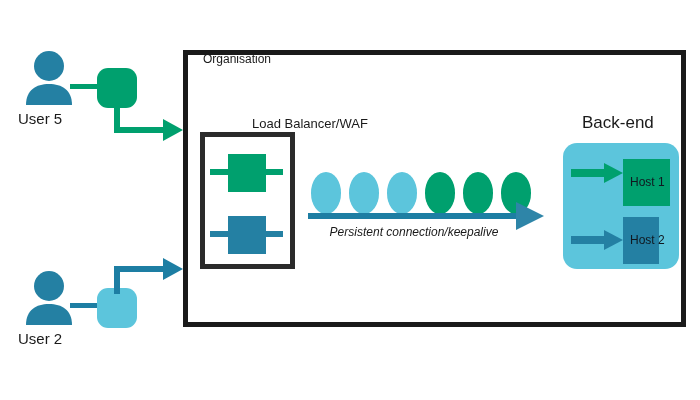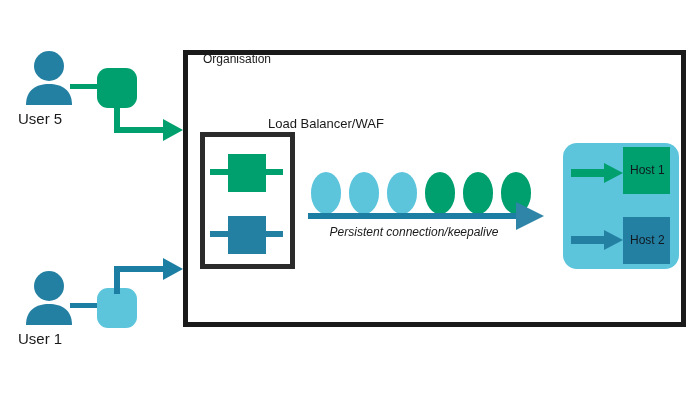--- a/index.html
+++ b/index.html
@@ -101,38 +101,38 @@
       <polygon points="68,19 88,30 68,41" fill="#00a06e"></polygon>
     </svg>
   </div>
 
   <div class="abs" style="left:22px; top:270px; width:54px; height:55px;">
     <svg width="54" height="55" viewBox="0 0 54 55">
       <circle cx="27" cy="16" r="15" fill="#2480a3"></circle>
       <path d="M4 55 C4 40 14 34 27 34 C40 34 50 40 50 55 Z" fill="#2480a3"></path>
     </svg>
   </div>
-  <div class="abs label-user" style="left:18px; top:330px;">User 1</div>
+  <div class="abs label-user" style="left:18px; top:330px;">User 2</div>
 
   <div class="abs connector" style="left:70px; top:303px; width:32px; height:5px;"></div>
 
   <div class="abs node-rounded" style="left:97px; top:288px; width:40px; height:40px; background:#5cc5dc;"></div>
 
   <div class="abs" style="left:95px; top:258px; width:95px; height:45px;">
     <svg width="95" height="45" viewBox="0 0 95 45">
       <path d="M22 36 L22 11 L72 11" stroke="#1d7ea3" stroke-width="6" fill="none"></path>
       <polygon points="68,0 88,11 68,22" fill="#1d7ea3"></polygon>
     </svg>
   </div>
 
   <div class="abs org-box" style="left:183px; top:50px; width:503px; height:277px;"></div>
 
   <div class="abs label-org" style="left:203px; top:52px;">Organisation</div>
 
-  <div class="abs label-lb" style="left:268px; top:116px;">Load Balancer/WAF</div>
+  <div class="abs label-lb" style="left:252px; top:116px;">Load Balancer/WAF</div>
 
   <div class="abs lb-box" style="left:200px; top:132px; width:95px; height:137px;">
 
     <div class="abs" style="left:-5px; top:10px; width:95px; height:50px;">
       <svg width="95" height="50" viewBox="0 0 95 50">
         <rect x="10" y="22" width="73" height="6" fill="#00a06e"></rect>
         <rect x="28" y="7" width="38" height="38" fill="#00a06e"></rect>
       </svg>
     </div>
 
@@ -153,37 +153,38 @@
 
   <div class="abs" style="left:308px; top:200px; width:240px; height:34px;">
     <svg width="240" height="34" viewBox="0 0 240 34">
       <rect x="0" y="13" width="213" height="6" fill="#1d7ea3"></rect>
       <polygon points="208,2 236,16 208,30" fill="#2e85a8"></polygon>
     </svg>
   </div>
 
   <div class="abs label-conn" style="left:308px; top:225px; width:212px;">Persistent connection/keepalive</div>
 
+  <div class="abs label-backend" style="left:582px; top:113px;">Back-end</div>
 
   <div class="abs backend-panel" style="left:563px; top:143px; width:116px; height:126px; background:#5cc5dc;">
 
     <div class="abs" style="left:8px; top:19px; width:55px; height:22px;">
       <svg width="55" height="22" viewBox="0 0 55 22">
         <rect x="0" y="7" width="36" height="8" fill="#00a06e"></rect>
         <polygon points="33,1 52,11 33,21" fill="#00a06e"></polygon>
       </svg>
     </div>
-    <div class="abs host-box" style="left:60px; top:4px; width:47px; height:47px; background:#00a06e;">
+    <div class="abs host-box" style="left:60px; top:16px; width:47px; height:47px; background:#00a06e;">
       <div class="abs label-host" style="left:7px; top:16px;">Host 1</div>
     </div>
 
     <div class="abs" style="left:8px; top:86px; width:55px; height:22px;">
       <svg width="55" height="22" viewBox="0 0 55 22">
         <rect x="0" y="7" width="36" height="8" fill="#2480a3"></rect>
         <polygon points="33,1 52,11 33,21" fill="#2480a3"></polygon>
       </svg>
     </div>
-    <div class="abs host-box" style="left:60px; top:74px; width:47px; height:47px; background:#2480a3;">
+    <div class="abs host-box" style="left:60px; top:74px; width:36px; height:47px; background:#2480a3;">
       <div class="abs label-host" style="left:7px; top:16px;">Host 2</div>
     </div>
   </div>
 
 </div>
 
 </body></html>

